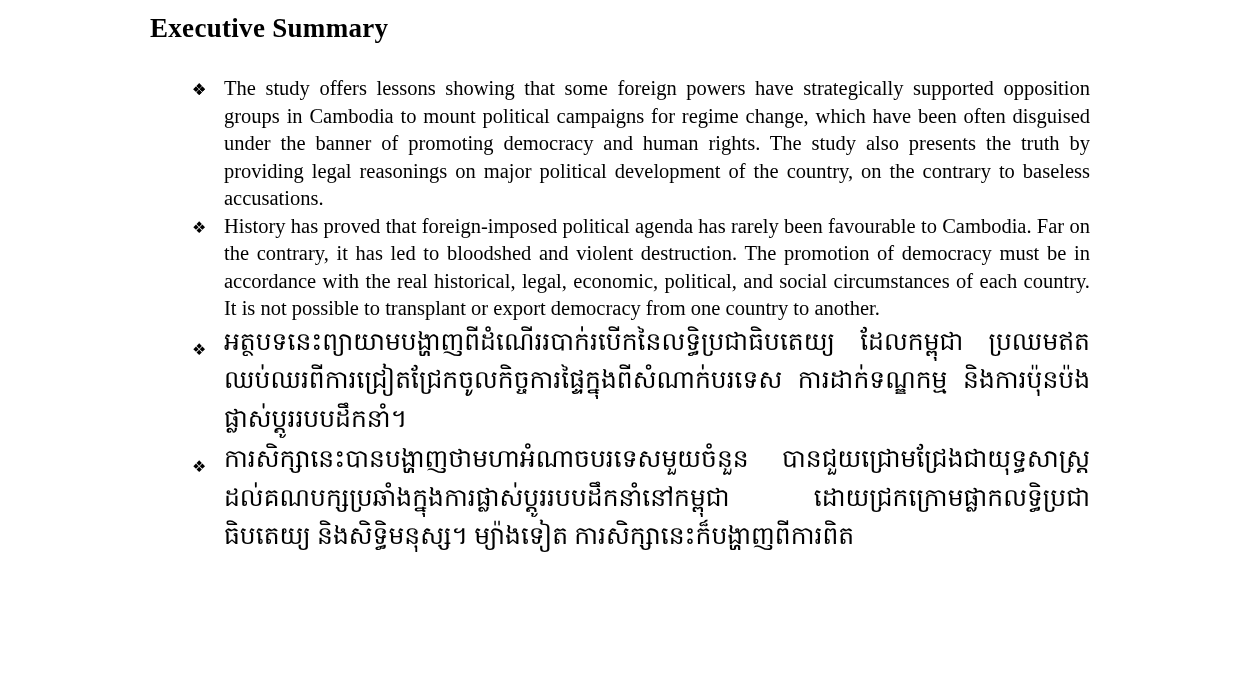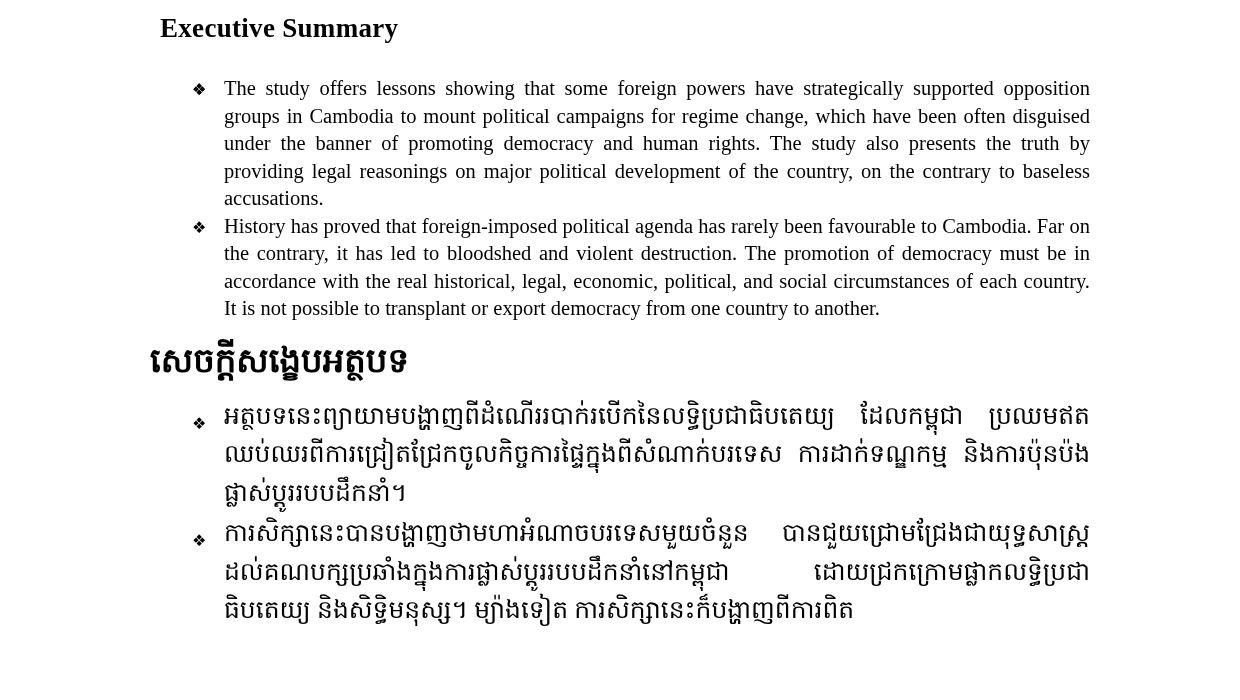--- a/index.html
+++ b/index.html
@@ -12,21 +12,21 @@
   }
   .page {
     box-sizing: border-box;
     width: 1240px;
     height: 700px;
     padding: 12px 150px 0 150px;
     color: #000000;
     font-family: "Liberation Serif", serif;
   }
   .en-heading {
-    margin: 0 0 30px 10px;
+    margin: 0 0 30px 0;
     font-size: 27px;
     line-height: 33px;
     font-weight: bold;
     letter-spacing: 0.3px;
     font-family: "Liberation Serif", serif;
   }
   ul.bullets {
     list-style: none;
     margin: 0;
     padding: 0;
@@ -80,21 +80,20 @@
         <span class="marker">❖</span>
         <span>The study offers lessons showing that some foreign powers have strategically supported opposition groups in Cambodia to mount political campaigns for regime change, which have been often disguised under the banner of promoting democracy and human rights. The study also presents the truth by providing legal reasonings on major political development of the country, on the contrary to baseless accusations.</span>
       </li>
 
       <li>
         <span class="marker">❖</span>
         <span>History has proved that foreign-imposed political agenda has rarely been favourable to Cambodia. Far on the contrary, it has led to bloodshed and violent destruction. The promotion of democracy must be in accordance with the real historical, legal, economic, political, and social circumstances of each country. It is not possible to transplant or export democracy from one country to another.</span>
       </li>
     </ul>
 
-  <h1 class="km-heading">សេចក្តីសង្ខេបអត្ថបទ</h1>
 
   <ul class="bullets km-bullets">
 
       <li>
         <span class="marker">❖</span>
         <span>អត្ថបទនេះព្យាយាមបង្ហាញពីដំណើររបាក់របើកនៃលទ្ធិប្រជាធិបតេយ្យ ដែលកម្ពុជា ប្រឈមឥតឈប់ឈរពីការជ្រៀតជ្រែកចូលកិច្ចការផ្ទៃក្នុងពីសំណាក់បរទេស ការដាក់ទណ្ឌកម្ម និងការប៉ុនប៉ងផ្លាស់ប្តូររបបដឹកនាំ។</span>
       </li>
 
       <li>
         <span class="marker">❖</span>

